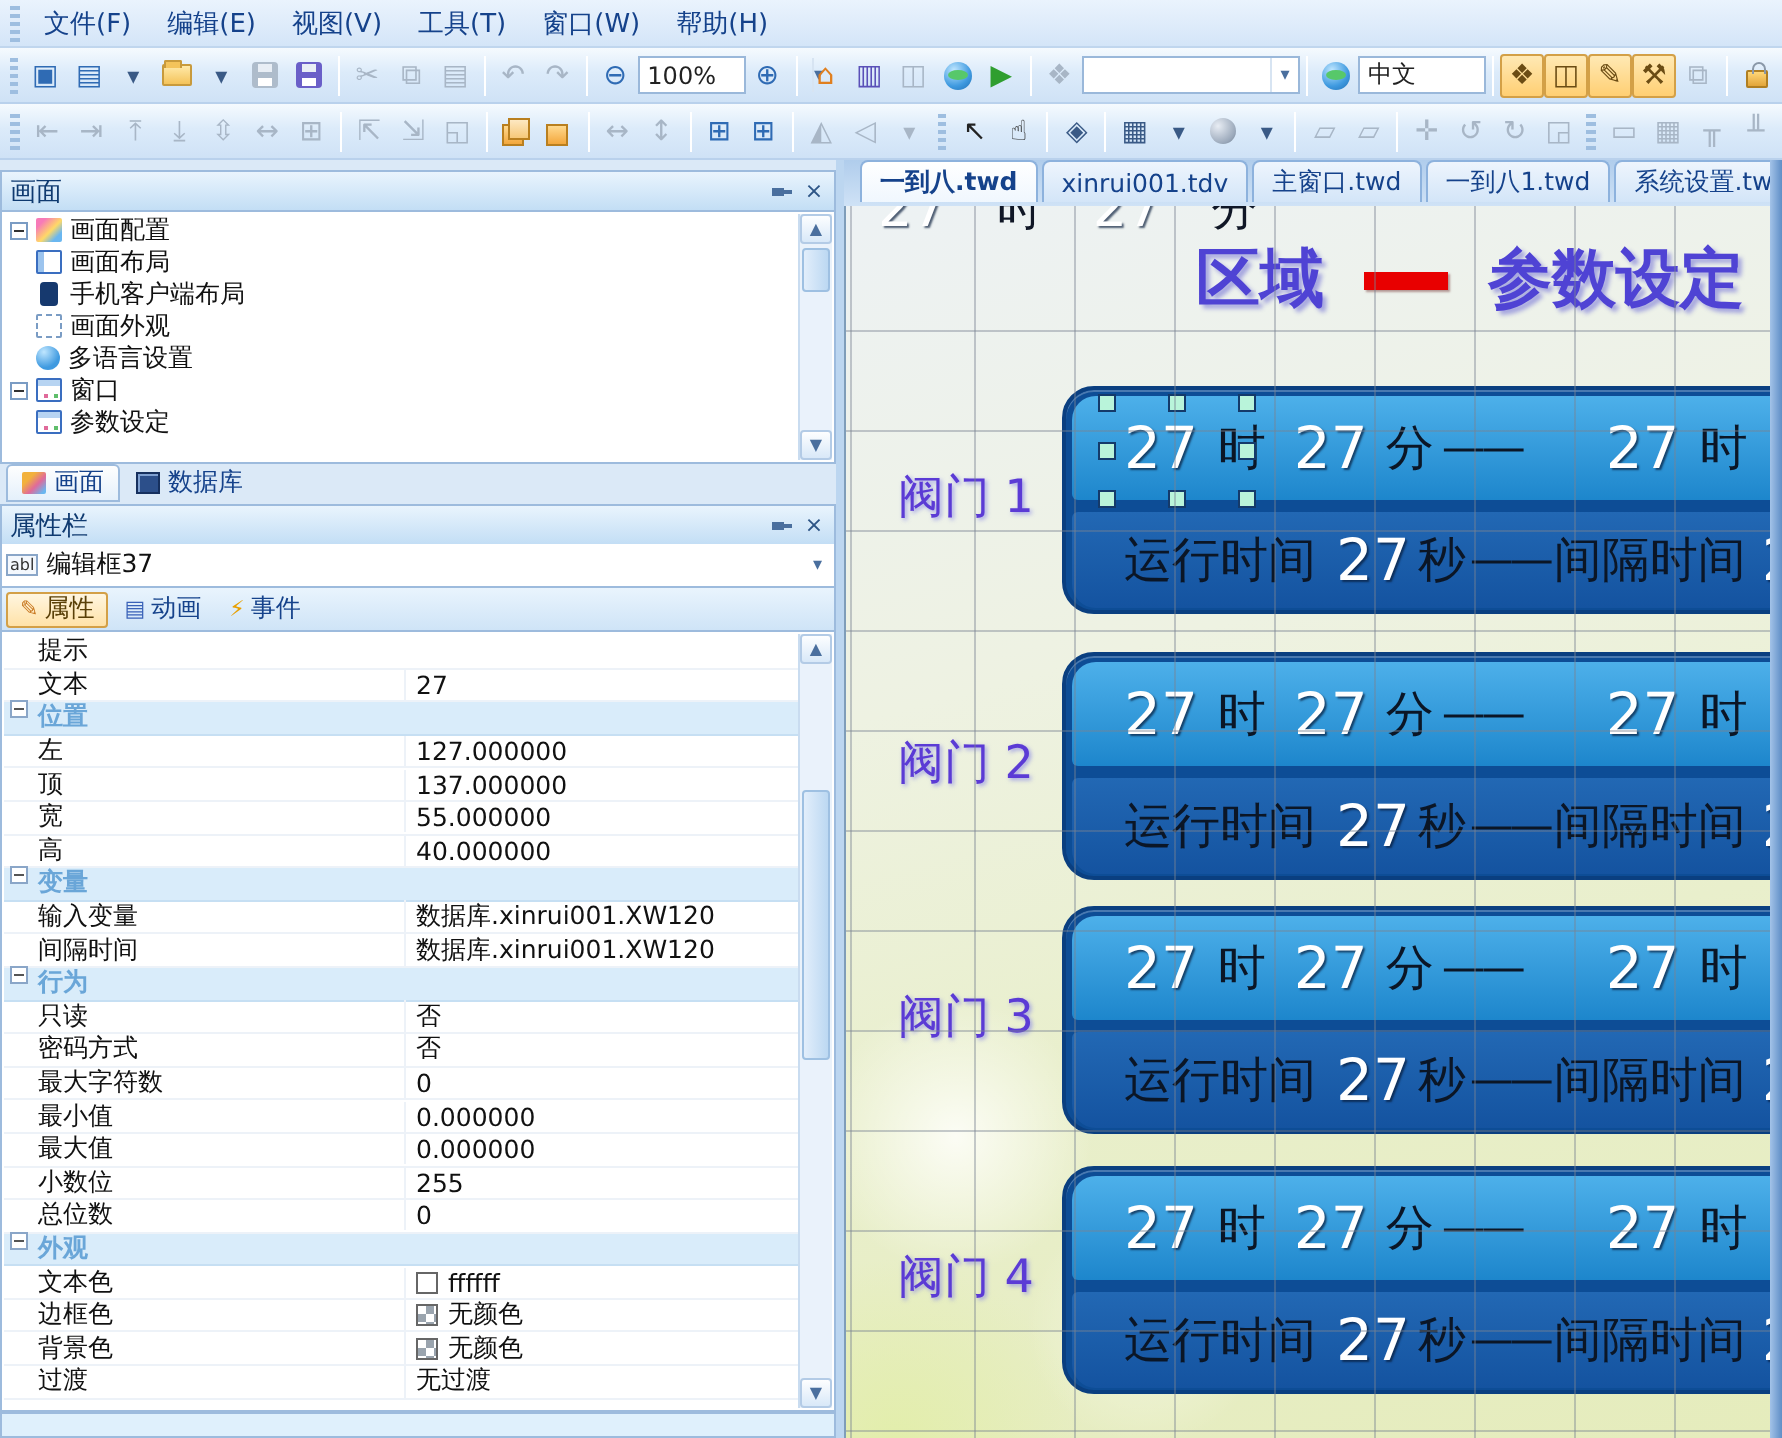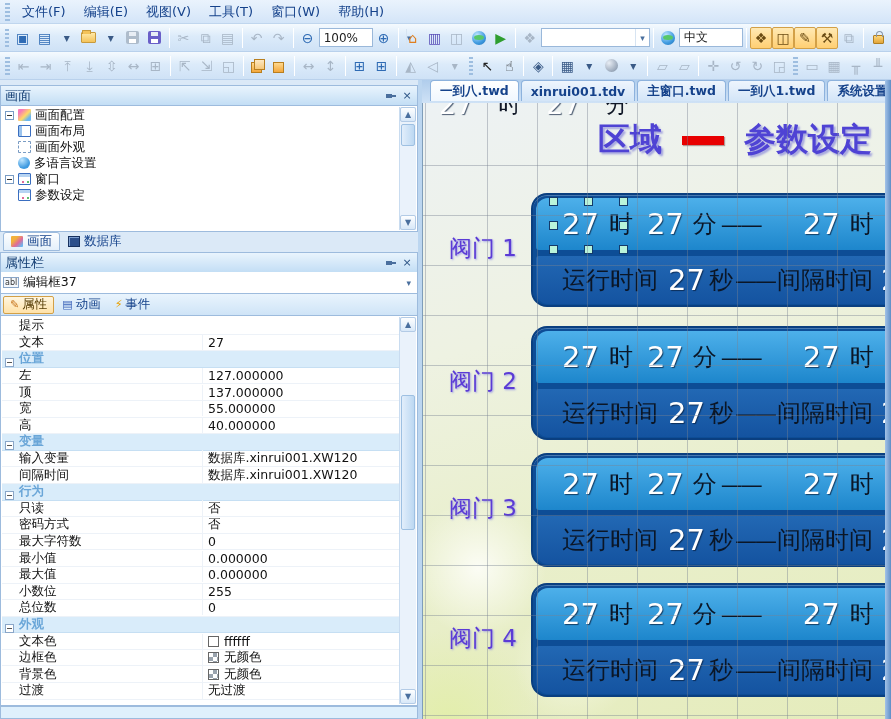--- a/index.html
+++ b/index.html
@@ -90,31 +90,31 @@
   .prop-tabs{height:22px;display:flex;align-items:center;background:linear-gradient(#e9f4fd,#cfe4f7);border:1px solid #9dbbdd;border-top:none;padding-left:2px;gap:2px;}
   .prtab{height:18px;display:flex;align-items:center;padding:0 6px;font-size:12.5px;color:#15428b;gap:3px;}
   .prtab.active{background:linear-gradient(#fff6e0,#ffe2a8);border:1px solid #d3a047;border-radius:2px;color:#5a4008;}
   .prtab .tico{font-size:11px;}
   .grid{height:390px;background:#fff;border:1px solid #9dbbdd;border-top:none;position:relative;overflow:hidden;}
   .grows{position:absolute;inset:2px 18px 0 1px;}
   .grow{height:16.6px;display:flex;font-size:12.5px;border-bottom:1px solid #edf2f8;align-items:center;}
   .grow .gl{width:200px;padding-left:17px;color:#111;white-space:nowrap;overflow:hidden;}
   .grow .gv{flex:1;border-left:1px solid #edf2f8;padding-left:5px;color:#111;display:flex;align-items:center;white-space:nowrap;overflow:hidden;}
   .grow.grp{background:#d9ecfa;border-bottom:1px solid #c6dff3;}
-  .grow.grp .gl{color:#6aa6d8;font-weight:bold;padding-left:3px;display:flex;align-items:flex-end;width:100%;}
+  .grow.grp .gl{color:#6aa6d8;font-weight:bold;padding-left:3px;display:flex;align-items:flex-start;width:100%;}
   .gexp{width:9px;height:9px;border:1px solid #8aa6c8;background:#fff;position:relative;margin-right:5px;flex:none;}
   .gexp::before{content:"";position:absolute;left:1px;top:3px;width:5px;height:1px;background:#555;}
   .swatch{width:11px;height:11px;border:1px solid #666;margin-right:5px;flex:none;}
   .sw-white{background:#fff;}
   .sw-none{background:repeating-conic-gradient(#9aa4ae 0 25%,#fff 0 50%) 0 0/8px 8px;}
   .desc{height:13px;background:#dff0fc;border:1px solid #9dbbdd;border-top:1px solid #9dbbdd;margin-top:0;}
 
   
   .doctabs{height:23px;display:flex;align-items:flex-start;background:linear-gradient(#b0cdec,#cfe2f6);padding-left:8px;overflow:hidden;}
-  .dtab{height:21px;display:flex;align-items:center;padding:0 9px;font-size:12.5px;color:#15428b;background:linear-gradient(#eef5fd,#d3e5f8);border:1px solid #8db2dd;border-bottom:none;border-radius:4px 4px 0 0;margin-right:2px;white-space:nowrap;flex:none;font-weight:bold;}
+  .dtab{height:21px;display:flex;align-items:center;padding:0 9px;font-size:12.5px;color:#15428b;background:linear-gradient(#eef5fd,#d3e5f8);border:1px solid #8db2dd;border-bottom:none;border-radius:4px 4px 0 0;margin-right:2px;white-space:nowrap;flex:none;}
   .dtab.active{background:linear-gradient(#ffffff,#f0f7fe);font-weight:bold;}
   .canvas{flex:1;position:relative;overflow:hidden;border-left:1px solid #7f9db9;background:
     radial-gradient(circle 95px at 55px 465px,rgba(255,255,252,.85),rgba(255,255,252,0) 72%),
     radial-gradient(circle 130px at 25px 620px,rgba(226,238,168,.9),rgba(226,238,168,0) 72%),
     radial-gradient(circle 80px at 150px 560px,rgba(255,255,250,.5),rgba(255,255,250,0) 75%),
     linear-gradient(165deg,#edf2f4 0%,#eef2e2 35%,#e9efcc 62%,#e5ecbc 100%);}
   .gridlayer{position:absolute;inset:0;z-index:5;pointer-events:none;background:
     repeating-linear-gradient(to right,transparent 0 49px,rgba(120,130,145,.42) 49px 50px),
     repeating-linear-gradient(to bottom,transparent 0 49px,rgba(120,130,145,.42) 49px 50px);
     background-position:15px 0,0 13px;}
@@ -289,20 +289,25 @@
               <span class="ticon ic-screens"></span>
               <span>画面配置</span>
             </div>
           <div class="titem">
               <span class="tspace"></span>
               <span class="ticon ic-layout"></span>
               <span>画面布局</span>
             </div>
           <div class="titem">
               <span class="tspace"></span>
+              <span class="ticon ic-phone"></span>
+              <span>手机客户端布局</span>
+            </div>
+          <div class="titem">
+              <span class="tspace"></span>
               <span class="ticon ic-appear"></span>
               <span>画面外观</span>
             </div>
           <div class="titem">
               <span class="tspace"></span>
               <span class="ticon ic-lang"></span>
               <span>多语言设置</span>
             </div>
           <div class="titem">
               <span class="texp"></span>

